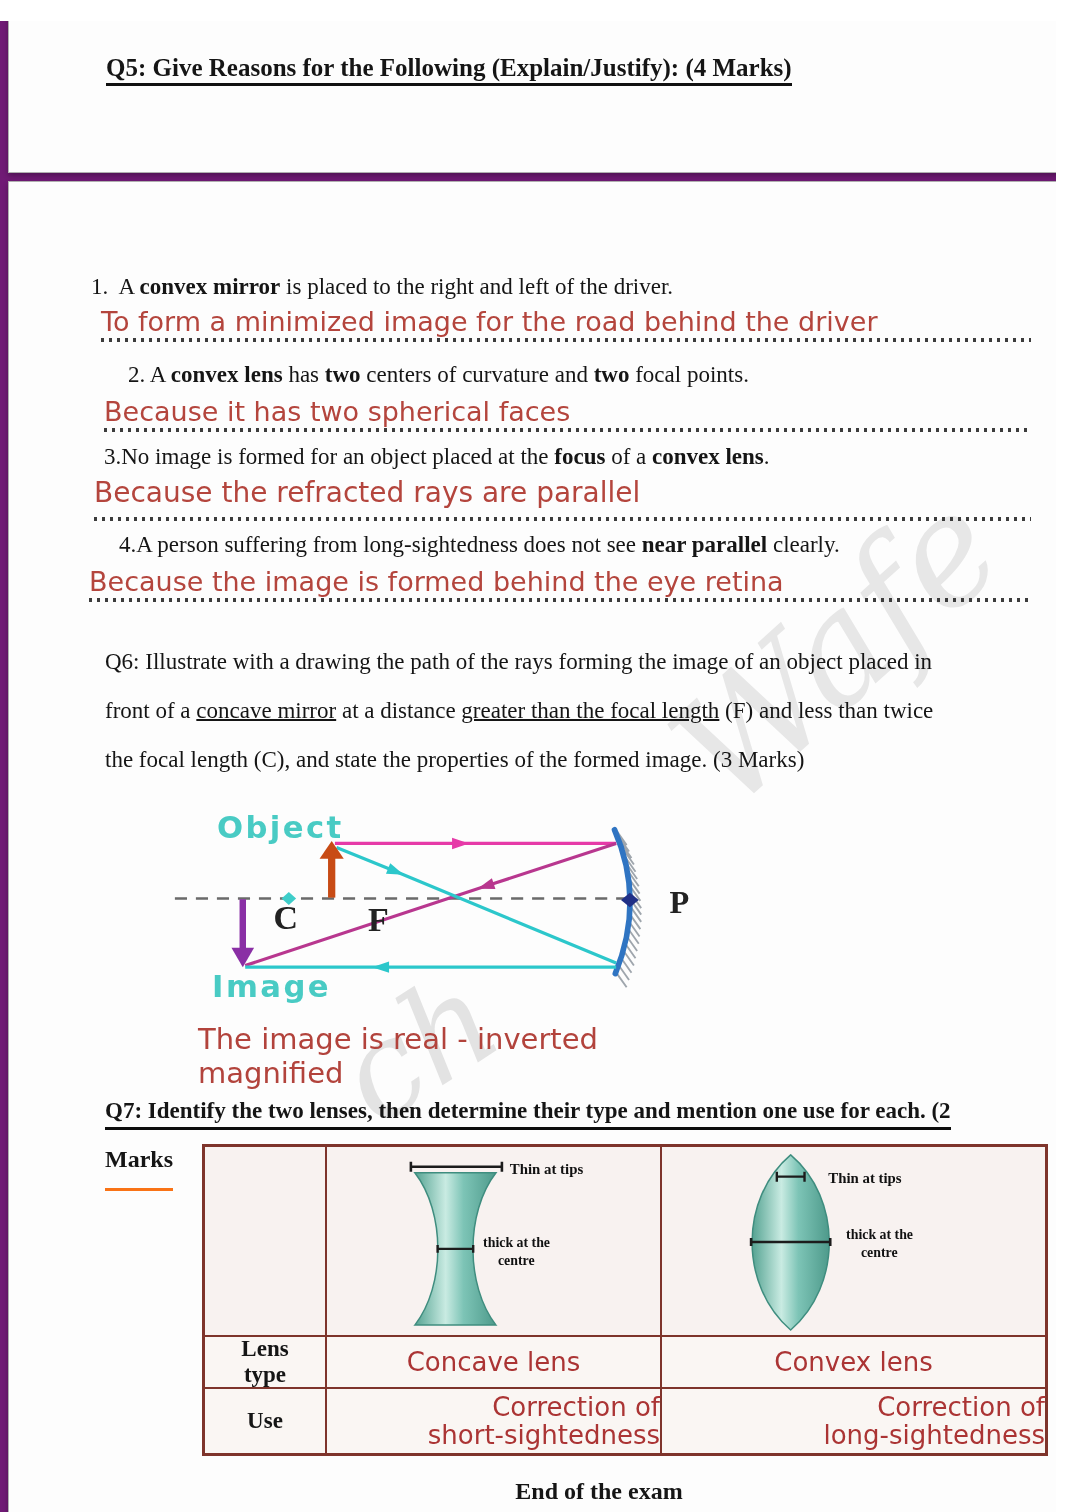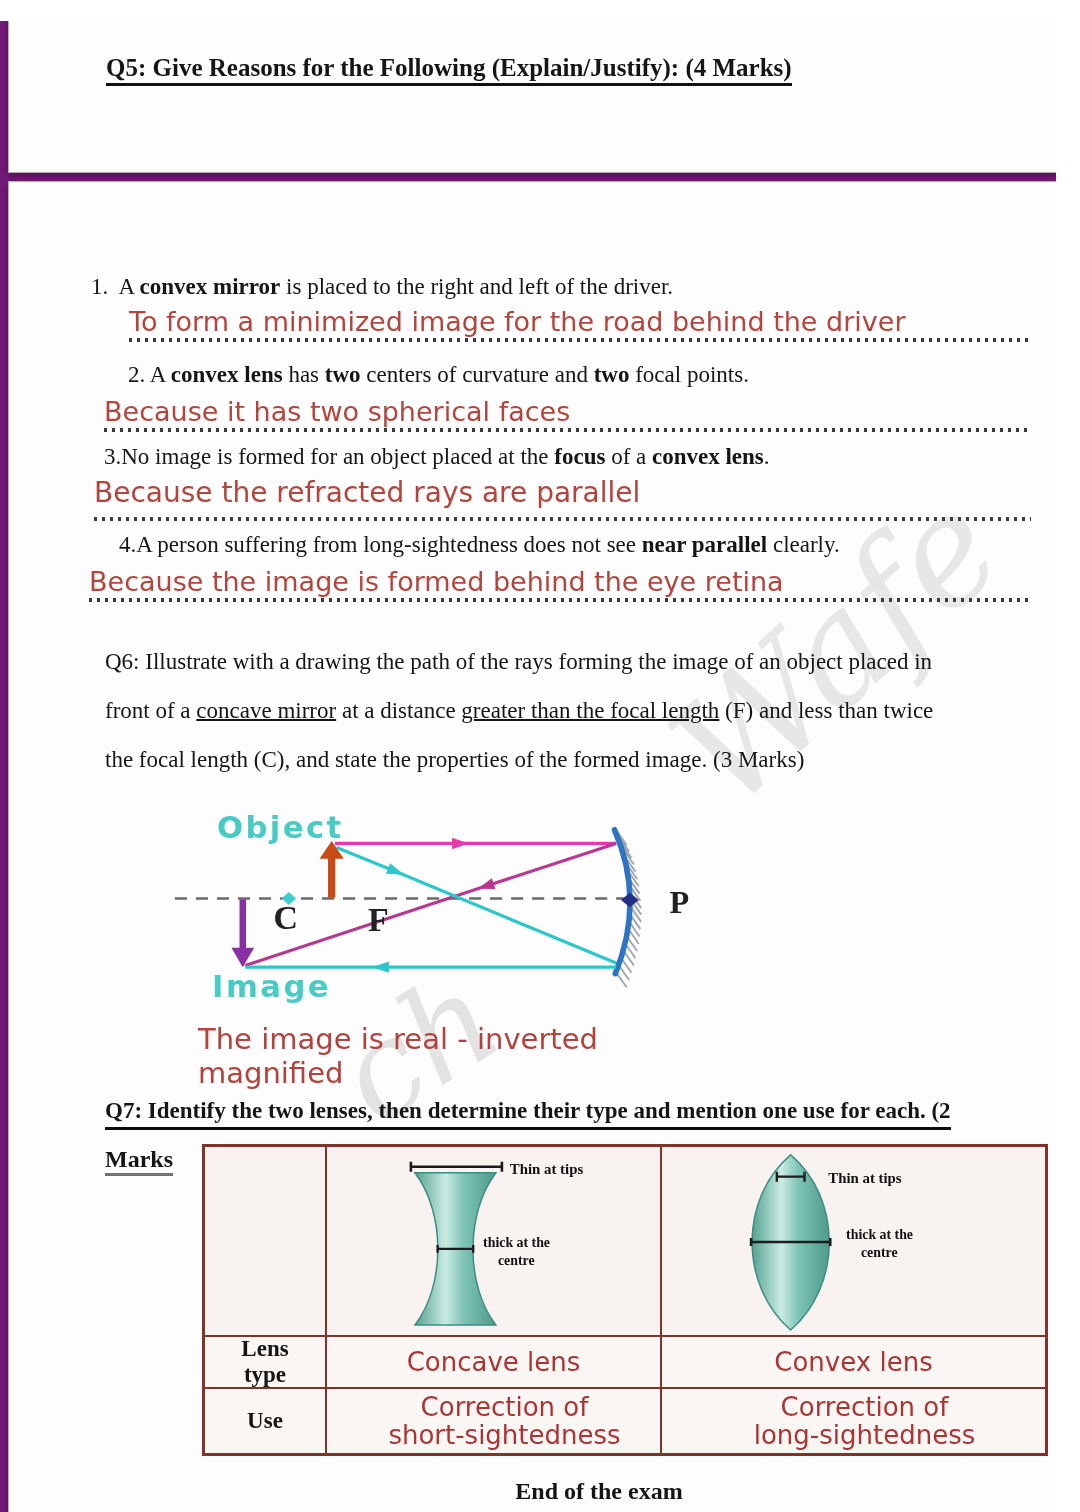--- a/index.html
+++ b/index.html
@@ -28,33 +28,33 @@
 
   .q6{position:absolute;left:96px;top:455px;width:930px;font-size:23px;font-weight:normal;line-height:49px;}
   .q6 .line{white-space:pre-wrap;}
 
   .caption{position:absolute;left:189px;font-family:"DejaVu Sans",sans-serif;
       font-size:29px;color:#b2433c;white-space:nowrap;}
 
   .q7h{position:absolute;left:96px;top:916px;font-size:23px;font-weight:bold;white-space:nowrap;}
   .q7h .ul{border-bottom:3px solid #0d0d0d;padding-bottom:4px;}
   .marks{position:absolute;left:96px;top:964px;font-size:24px;font-weight:bold;}
-  .marks .ul{border-bottom:3px solid #737373;padding-bottom:1px;}
+  .marks .ul{border-bottom:3px solid #f97316;padding-bottom:16px;}
 
   .ltable{position:absolute;left:193px;top:962px;width:840px;height:306px;
       display:grid;grid-template-columns:122px 335px 383px;grid-template-rows:190px 52px 64px;
       border:3px solid #7e342b;background:#faf6f3;}
   .cell{border-right:2.5px solid #7e342b;border-bottom:2.5px solid #7e342b;
       display:flex;align-items:center;justify-content:center;flex-direction:column;}
   .cell.lastcol{border-right:none;}
   .cell.lastrow{border-bottom:none;}
   .cell.img{background:#f8f2f0;}
   .blk{font-size:23px;font-weight:bold;line-height:1.12;text-align:center;}
   .redcell{font-family:"DejaVu Sans",sans-serif;color:#ab3434;font-size:26px;line-height:1.08;}
-  .usecell{align-items:center;justify-content:center;padding-left:22px;box-sizing:border-box;}
+  .usecell{align-items:flex-end;justify-content:center;padding-left:22px;box-sizing:border-box;}
 
   .footer{position:absolute;left:200px;top:1296px;width:780px;text-align:center;
       font-size:24px;font-weight:bold;}
 
   .wm{position:absolute;font-family:"DejaVu Serif",serif;font-style:italic;color:rgba(40,40,40,0.10);
       pointer-events:none;}
   #wm1{left:640px;top:380px;font-size:150px;transform:rotate(-42deg);}
   #wm2{left:330px;top:790px;font-size:130px;transform:rotate(-33deg);color:rgba(40,40,40,0.12);}
 
   svg text{user-select:none;}
@@ -69,21 +69,21 @@
       <span class="ul">Q5: Give Reasons for the Following (Explain/Justify): (4 Marks)</span>
     </div>
   </div>
 
   <div class="card" id="card2">
 
     <div class="wm" id="wm1">Wafe</div>
     <div class="wm" id="wm2">ch</div>
 
     <div class="item rich" style="left:82px;top:92px;"><span>1.  A </span><span class="b">convex mirror</span><span> is placed to the right and left of the driver.</span></div>
-    <div class="answer base" style="left:120px;top:124px;">
+    <div class="answer base" style="left:92px;top:124px;">
       <span class="txt">To form a minimized image for the road behind the driver</span>
     </div>
 
     <div class="item rich" style="left:119px;top:180px;"><span>2. A </span><span class="b">convex lens</span><span> has </span><span class="b">two</span><span> centers of curvature and </span><span class="b">two</span><span> focal points.</span></div>
     <div class="answer base" style="left:95px;top:214px;">
       <span class="txt">Because it has two spherical faces</span>
     </div>
 
     <div class="item rich" style="left:95px;top:262px;"><span>3.No image is formed for an object placed at the </span><span class="b">focus</span><span> of a </span><span class="b">convex lens</span><span>.</span></div>
     <div class="answer below" style="left:85px;top:294px;">

